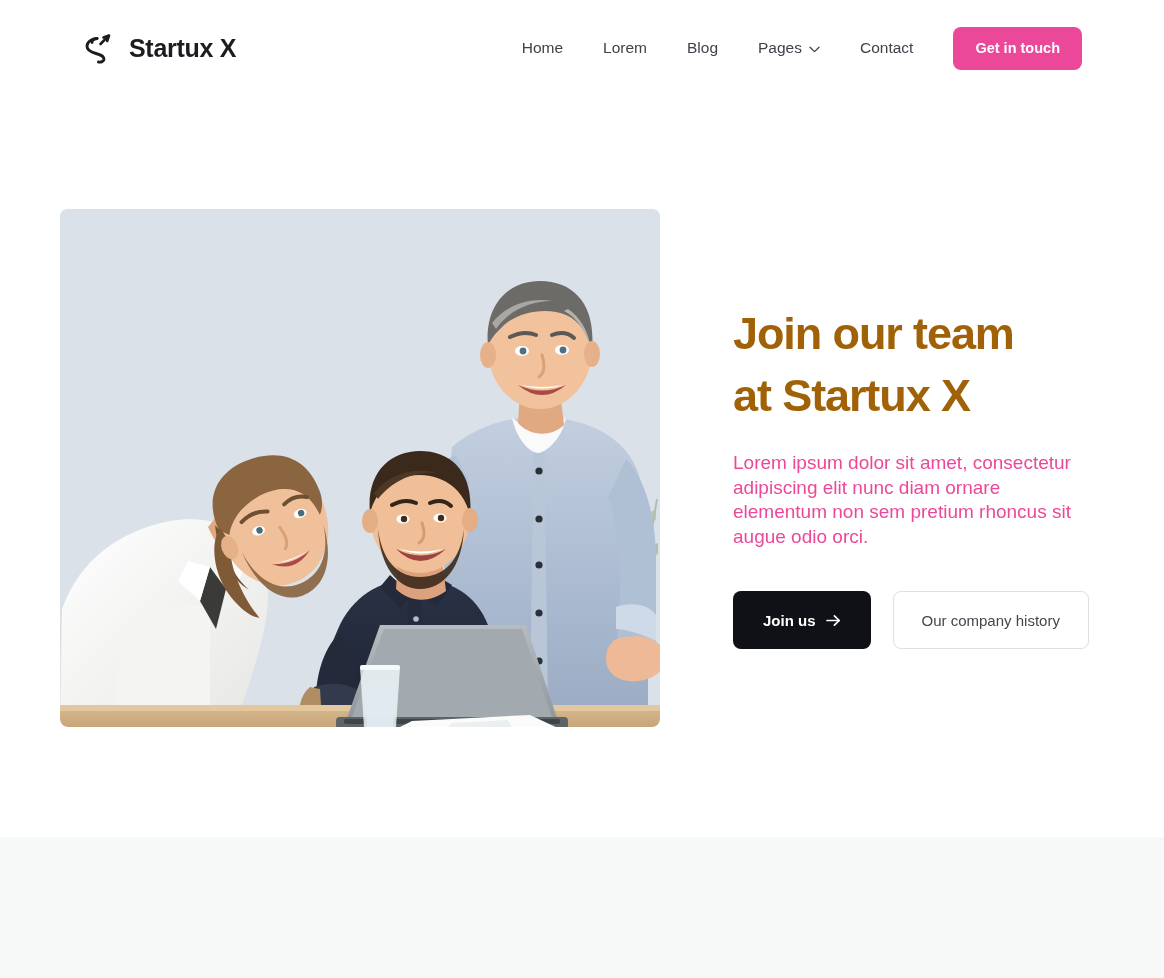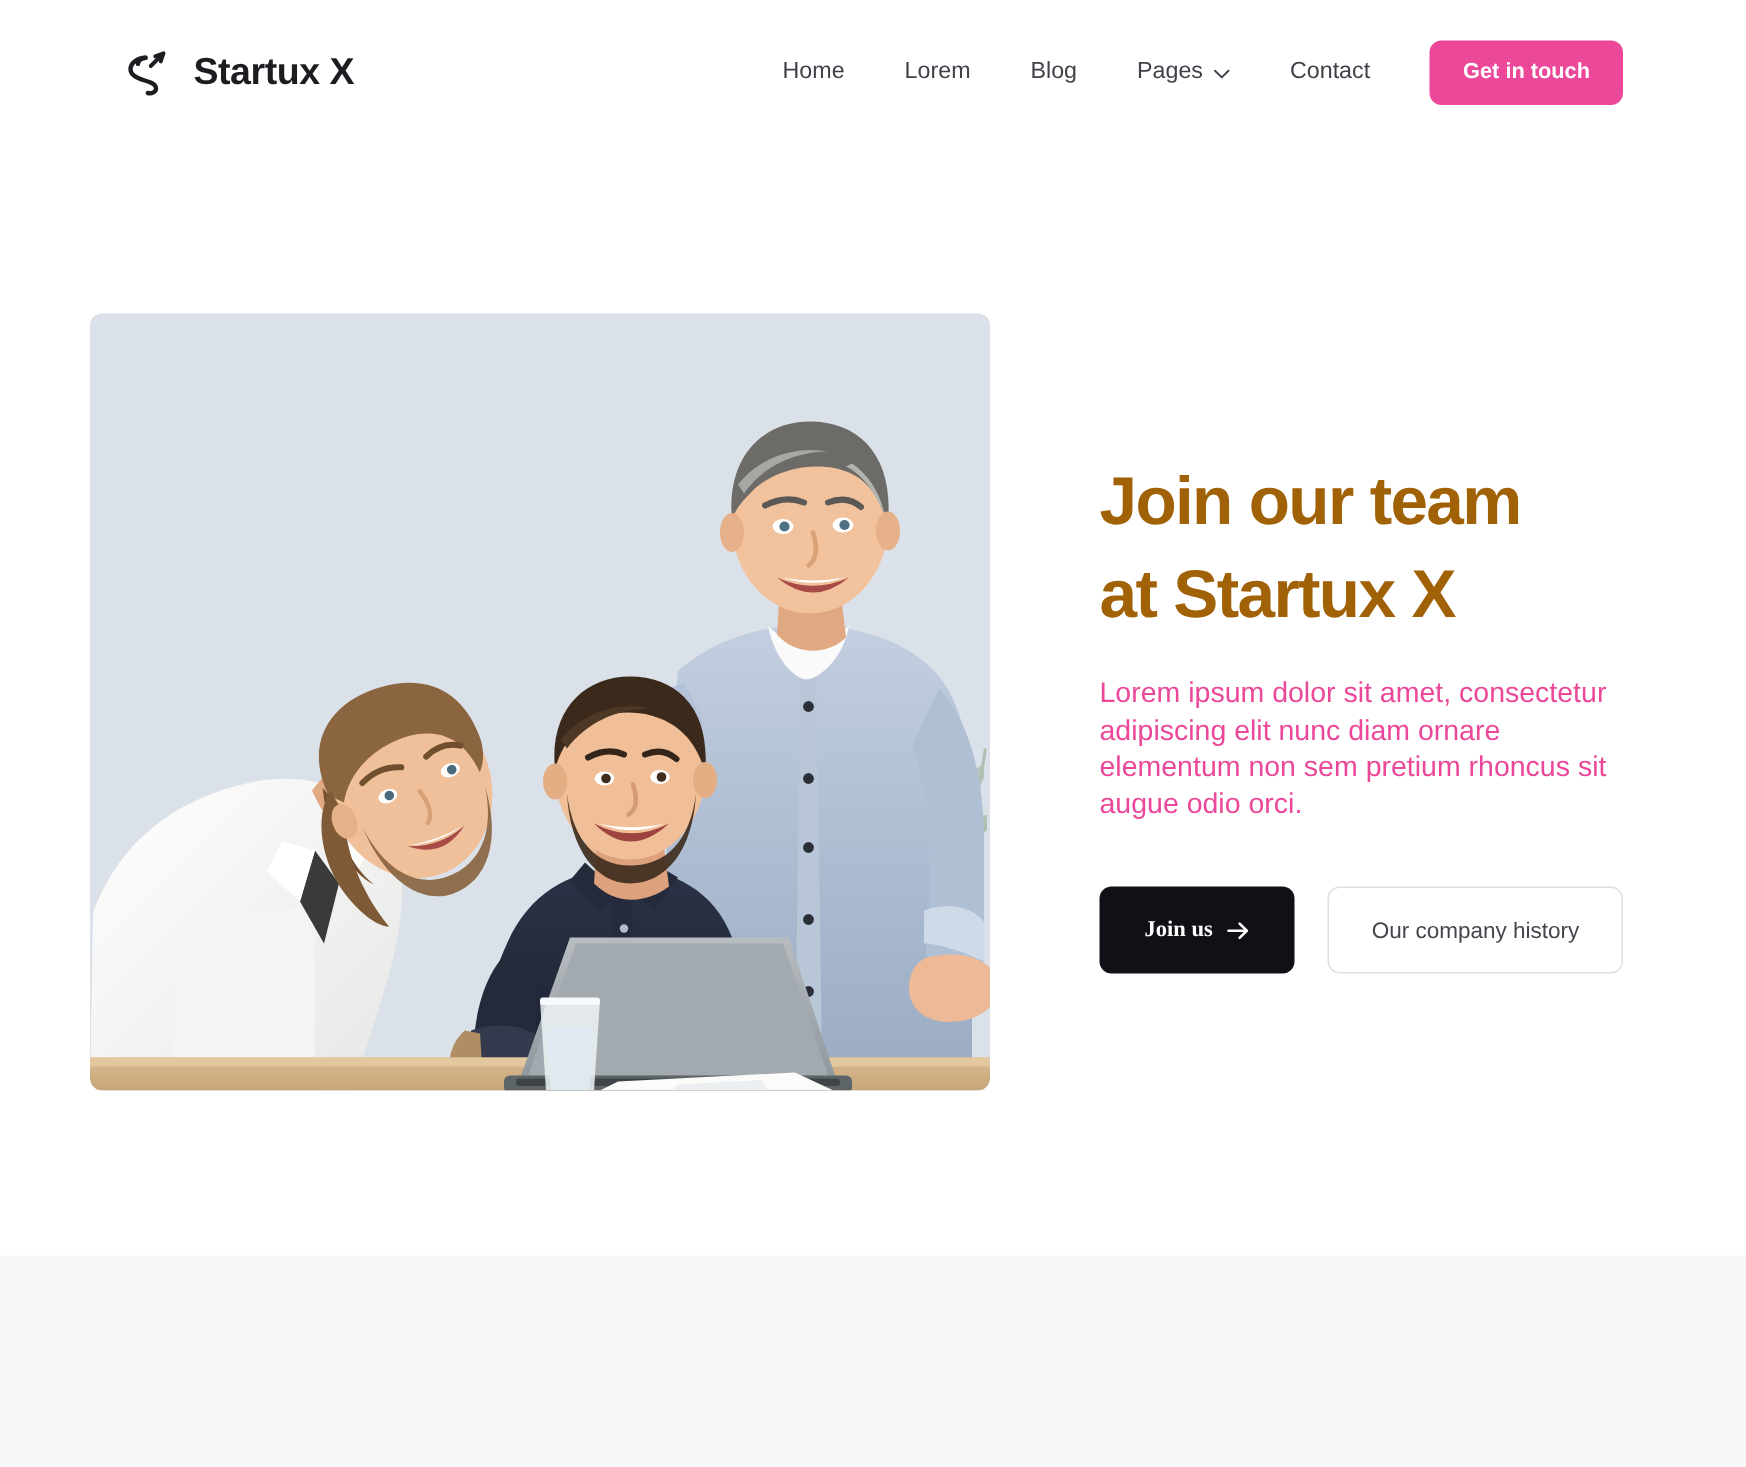--- a/index.html
+++ b/index.html
@@ -155,21 +155,21 @@
     border: none;
     border-radius: 8px;
     height: 58px;
     padding: 0 30px;
     font-size: 15px;
     font-weight: bold;
     display: inline-flex;
     align-items: center;
     gap: 10px;
     cursor: pointer;
-    font-family: Liberation Serif, serif;
+    font-family: Liberation Sans, sans-serif;
   }
   .arrow-r { width: 15px; height: 13px; display: block; flex: none; }
   .btn-ghost {
     background: #ffffff;
     color: #43474d;
     border: 1px solid #dddfe1;
     border-radius: 8px;
     height: 58px;
     padding: 0 28px;
     font-size: 15px;

